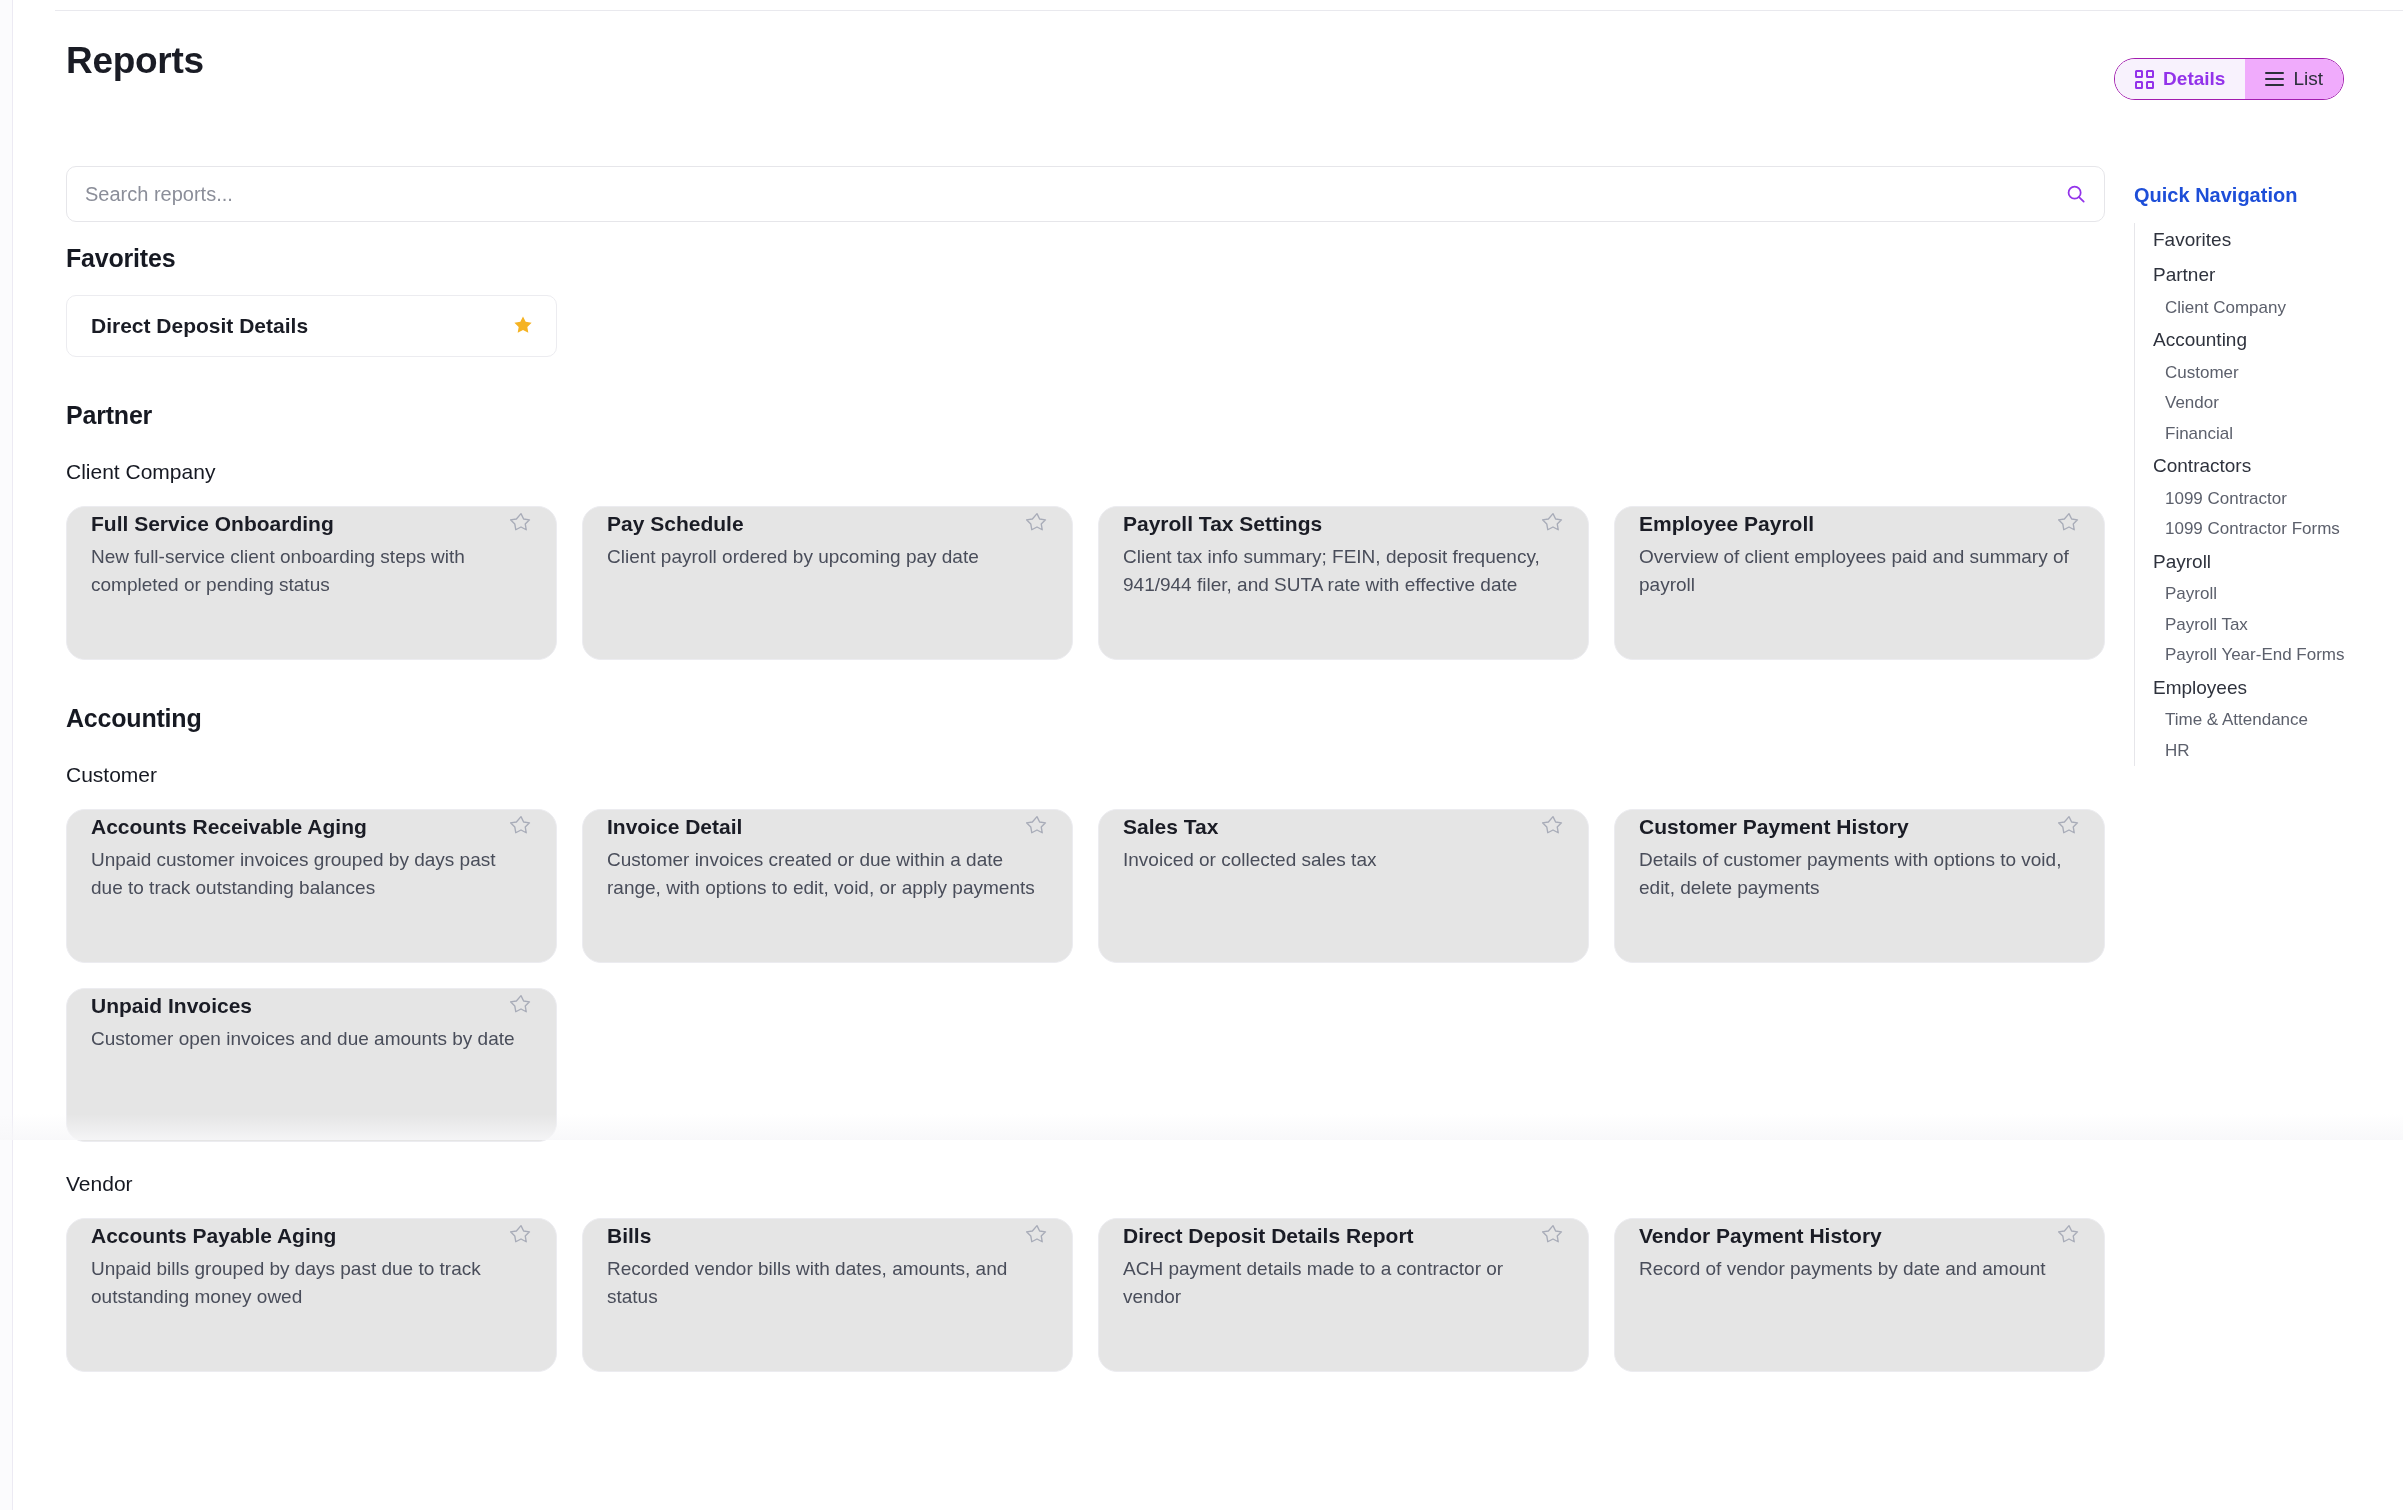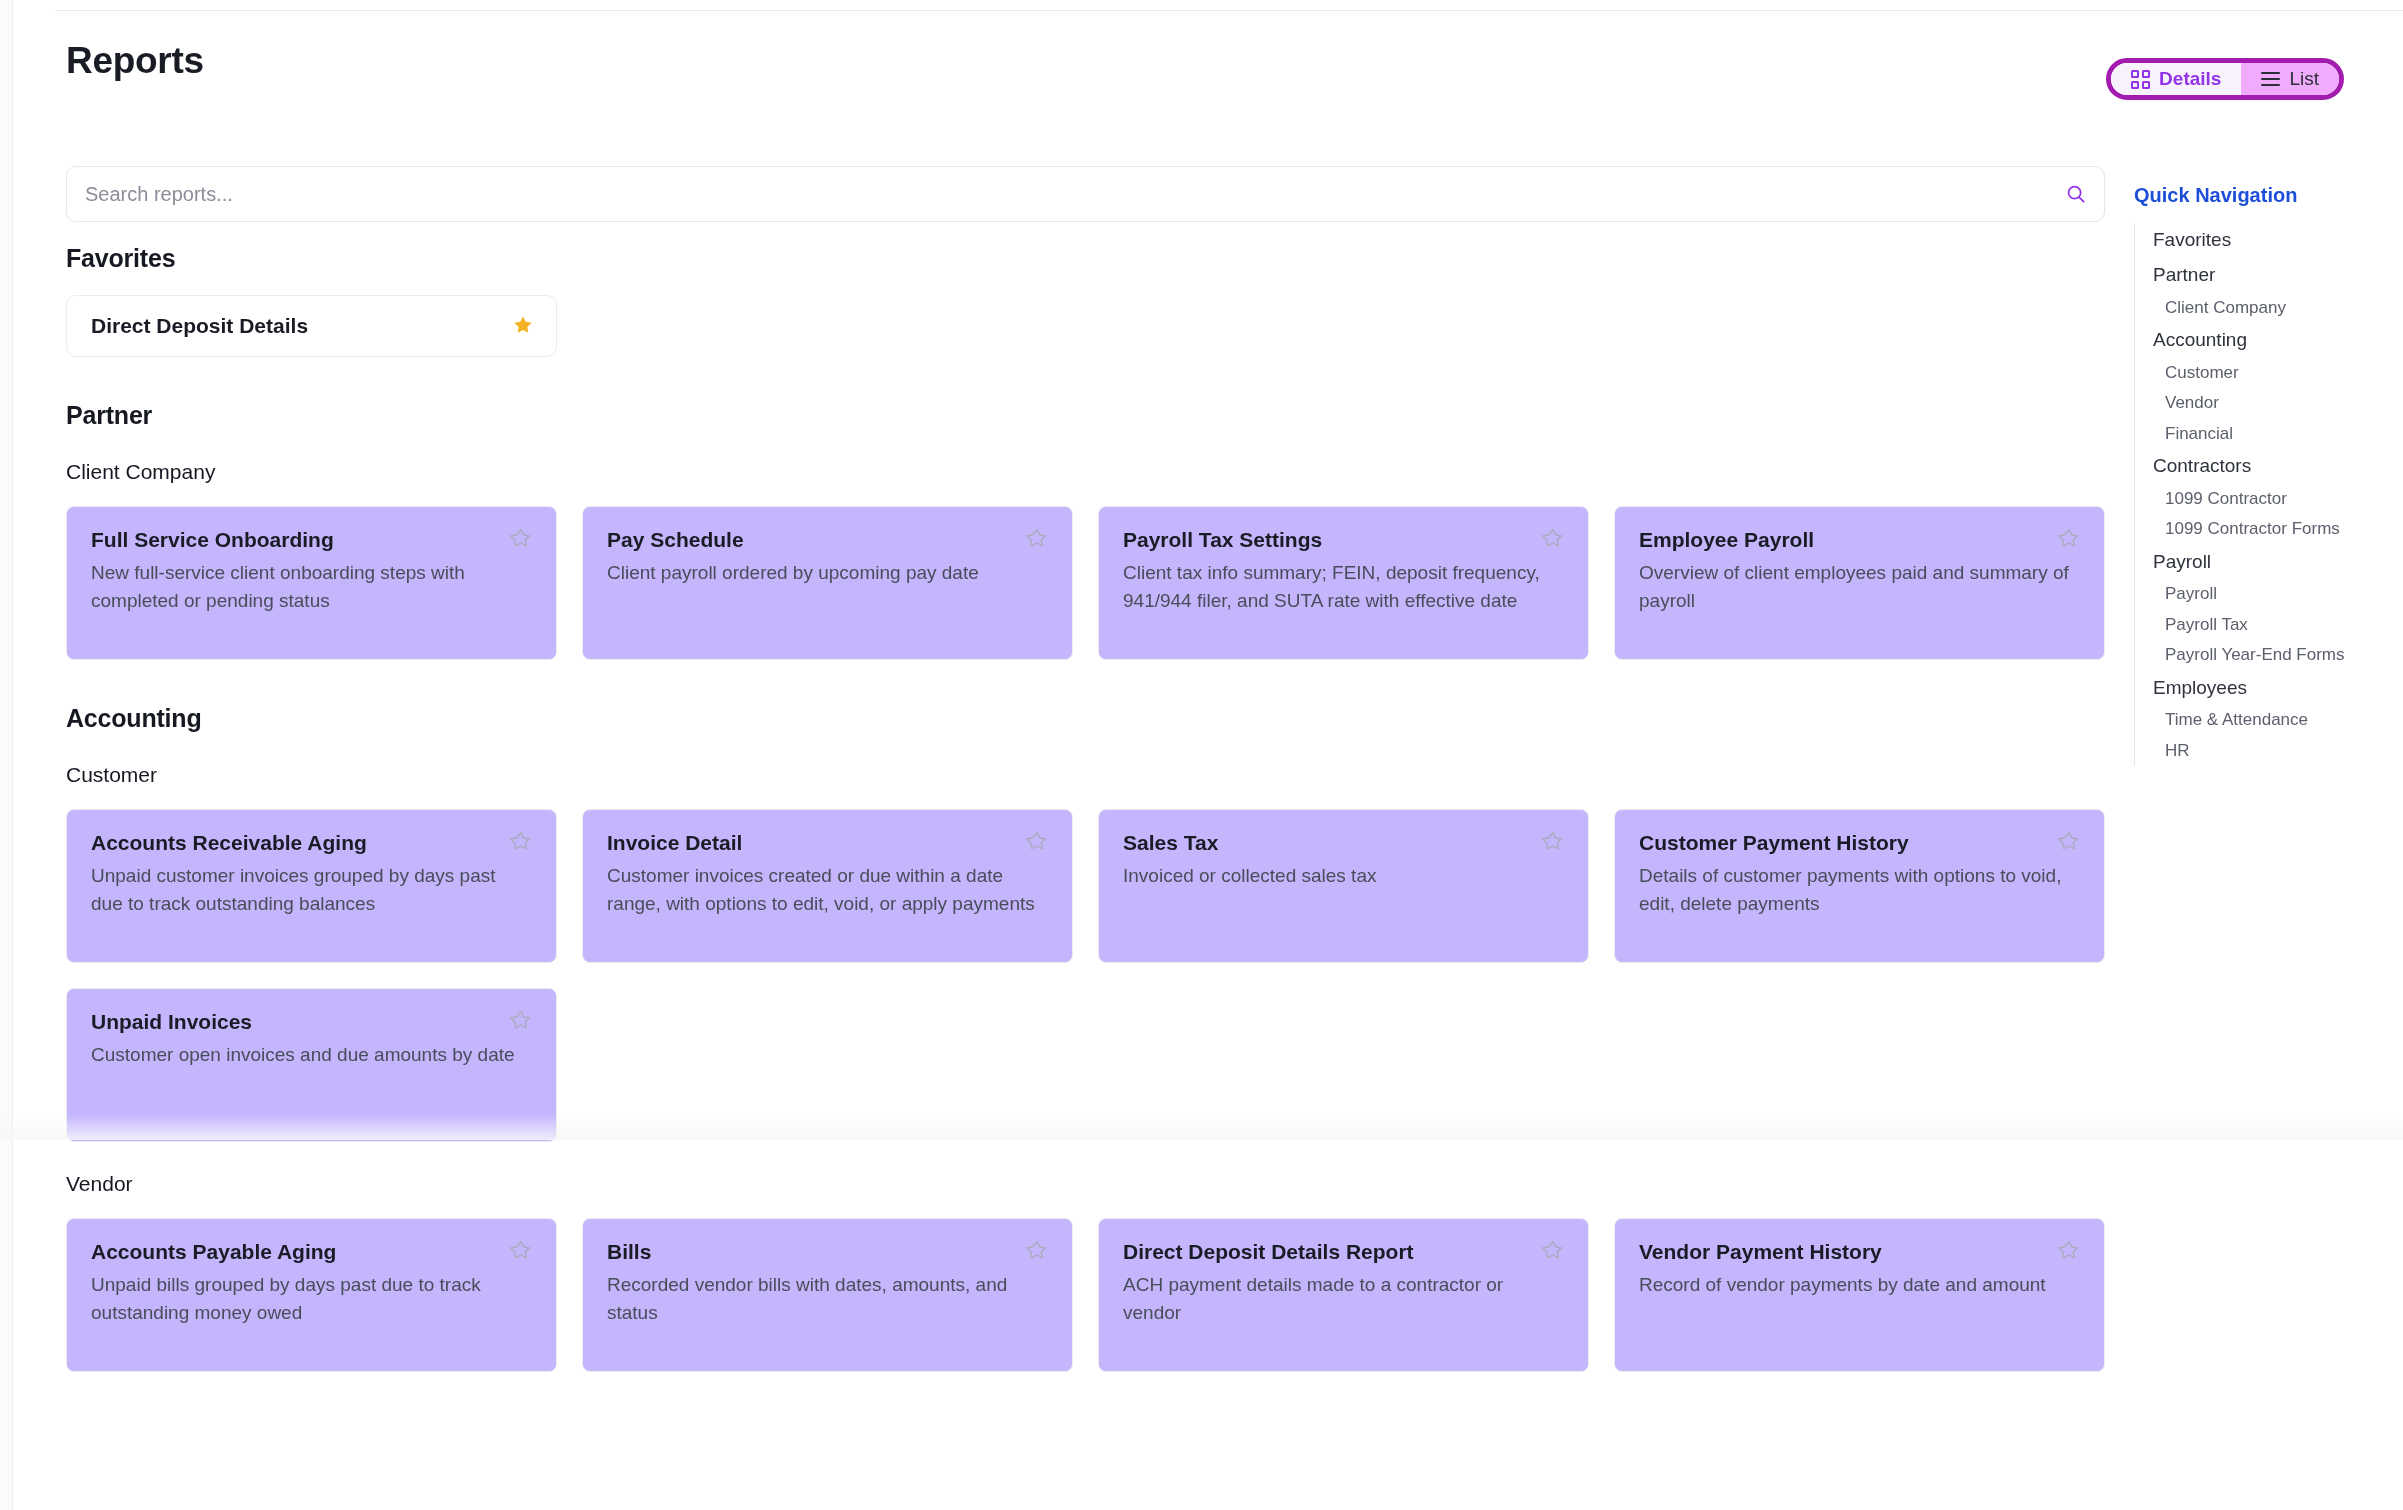--- a/index.html
+++ b/index.html
@@ -30,21 +30,21 @@
   }
   .page-title {
     position: absolute; left: 66px; top: 0;
     font-size: 37px; font-weight: bold; color: #1a1c25;
     letter-spacing: -0.3px;
   }
 
   .view-toggle {
     position: absolute; right: 60px; top: 58px;
     display: flex; align-items: center;
-    border: 5px solid #a21caf; border-radius: 994px;
+    border: 1px solid #a21caf; border-radius: 994px;
     height: 42px; overflow: hidden; background: #ffffff;
   }
   .view-toggle .seg {
     display: flex; align-items: center; gap: 9px;
     height: 100%; padding: 0 20px;
     font-size: 19px; cursor: pointer; white-space: nowrap;
   }
   .view-toggle .seg.active { background: #f8f2fd; color: #9333ea; font-weight: bold; }
   .view-toggle .seg.inactive { background: #f0abfc; color: #2b2f3a; }
 
@@ -84,22 +84,22 @@
   .sub-title {
     font-size: 21px; font-weight: normal; color: #161922;
   }
 
   .card-grid {
     display: grid; grid-template-columns: repeat(4, 491px);
     column-gap: 25px; row-gap: 25px;
   }
 
   .card {
-    background: #c4b5fd; border: 1px solid #ececf0; border-radius: 8px;
-    padding: 20px 24px 26px 24px; position: relative; cursor: pointer;
+    background: #e5e5e5; border: 1px solid #ececf0; border-radius: 19px;
+    padding: 4px 24px 26px 24px; position: relative; cursor: pointer;
   }
   .card-head {
     display: flex; align-items: flex-start; justify-content: space-between; gap: 12px;
   }
   .card-title {
     font-size: 21px; font-weight: bold; color: #1a1c25; line-height: 1.25;
   }
   .card-desc {
     margin-top: 6px; font-size: 19px; line-height: 1.45; color: #494d5a;
   }

